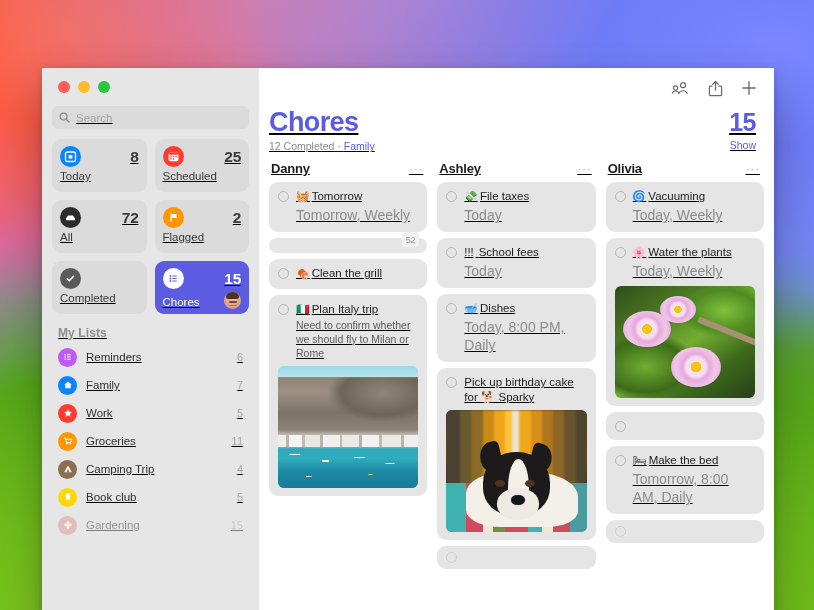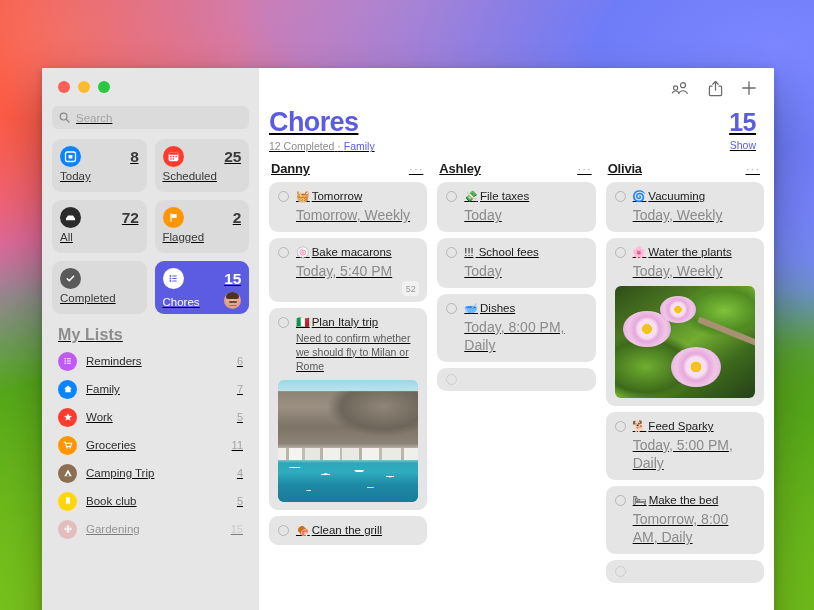--- a/index.html
+++ b/index.html
@@ -88,21 +88,21 @@
     content: ""; position: absolute; left: 2px; top: 0px;
     width: 13px; height: 7px; border-radius: 7px 7px 3px 3px; background: #4b3324;
   }
   .avatar::after {
     content: ""; position: absolute; left: 4.5px; top: 8.5px;
     width: 8px; height: 2px; border-radius: 2px; background: #6b4a36;
     box-shadow: 0 3.5px 0 -0.5px #a9715a;
   }
 
   .mylists-hdr {
-    font-size: 16px; color: #8e8d8d; font-weight: 600;
+    font-size: 12px; color: #8e8d8d; font-weight: 600;
     padding: 12px 12px 3px 16px; letter-spacing: 0.1px;
   }
   .lists { padding: 0 8px; flex: 1 1 auto; overflow: hidden; }
   .list-row {
     display: flex; align-items: center; gap: 9px;
     height: 28px; padding: 0 8px; border-radius: 6px;
   }
   .list-ico {
     width: 19px; height: 19px; border-radius: 50%; flex: 0 0 auto;
     display: flex; align-items: center; justify-content: center; color: #fff;
@@ -567,51 +567,43 @@
             <div class="card-row">
               <div class="circle"></div>
               <div class="card-text">
                 <div class="card-title"><span class="emo">🧺</span><span>Tomorrow</span></div>
                 <div class="card-sub">Tomorrow, Weekly</div>
               </div>
             </div>
           </div>
 
           <div class="card">
-            <div class="card-row">
-              <div class="circle"></div>
-              <div class="card-text">
-                <div class="card-title"><span class="emo">🍥</span><span>Bake macarons</span></div>
-                <div class="card-sub">Today, 5:40 PM</div>
-                <div style="height:14px"></div>
-              </div>
-            </div>
             <div class="badge">52</div>
+          </div>
+
+          <div class="card">
+            <div class="card-row">
+              <div class="circle"></div>
+              <div class="card-text">
+                <div class="card-title"><span class="emo">🍖</span><span>Clean the grill</span></div>
+              </div>
+            </div>
           </div>
 
           <div class="card">
             <div class="card-row">
               <div class="circle"></div>
               <div class="card-text">
                 <div class="card-title"><span class="emo">🇮🇹</span><span>Plan Italy trip</span></div>
                 <div class="card-note">Need to confirm whether we should fly to Milan or Rome</div>
               </div>
             </div>
             <div class="thumb">
                 <div class="ph-italy"></div>
               </div>
-          </div>
-
-          <div class="card">
-            <div class="card-row">
-              <div class="circle"></div>
-              <div class="card-text">
-                <div class="card-title"><span class="emo">🍖</span><span>Clean the grill</span></div>
-              </div>
-            </div>
           </div>
 
         </div>
       </div>
 
       <div class="col">
         <div class="col-hdr">
           <div class="col-name">Ashley</div>
           <div class="col-more">···</div>
         </div>
@@ -640,20 +632,43 @@
           <div class="card">
             <div class="card-row">
               <div class="circle"></div>
               <div class="card-text">
                 <div class="card-title"><span class="emo">🥣</span><span>Dishes</span></div>
                 <div class="card-sub">Today, 8:00 PM, Daily</div>
               </div>
             </div>
           </div>
 
+          <div class="card">
+            <div class="card-row">
+              <div class="circle"></div>
+              <div class="card-text">
+                <div class="card-title">Pick up birthday cake for 🐕 Sparky</div>
+              </div>
+            </div>
+            <div class="thumb">
+              <div class="ph-dog">
+                <div class="curtain"></div>
+                <div class="rug"></div>
+                <div class="body"></div>
+                <div class="ear-l"></div>
+                  <div class="ear-r"></div>
+                <div class="head"></div>
+                <div class="blaze"></div>
+                <div class="eye-l"></div>
+                  <div class="eye-r"></div>
+                <div class="muzzle"></div>
+                <div class="nose"></div>
+              </div>
+            </div>
+          </div>
 
           <div class="card-empty">
             <div class="circle"></div>
           </div>
 
         </div>
       </div>
 
       <div class="col">
         <div class="col-hdr">
@@ -686,24 +701,20 @@
                 <div class="f f1"></div>
                 <div class="f f2"></div>
                 <div class="f f3"></div>
               </div>
             </div>
           </div>
 
           <div class="card">
             <div class="card-row">
               <div class="circle"></div>
-              <div class="card-text">
-                <div class="card-title"><span class="emo">🐕</span><span>Feed Sparky</span></div>
-                <div class="card-sub">Today, 5:00 PM, Daily</div>
-              </div>
             </div>
           </div>
 
           <div class="card">
             <div class="card-row">
               <div class="circle"></div>
               <div class="card-text">
                 <div class="card-title"><span class="emo">🛏</span><span>Make the bed</span></div>
                 <div class="card-sub">Tomorrow, 8:00 AM, Daily</div>
               </div>

